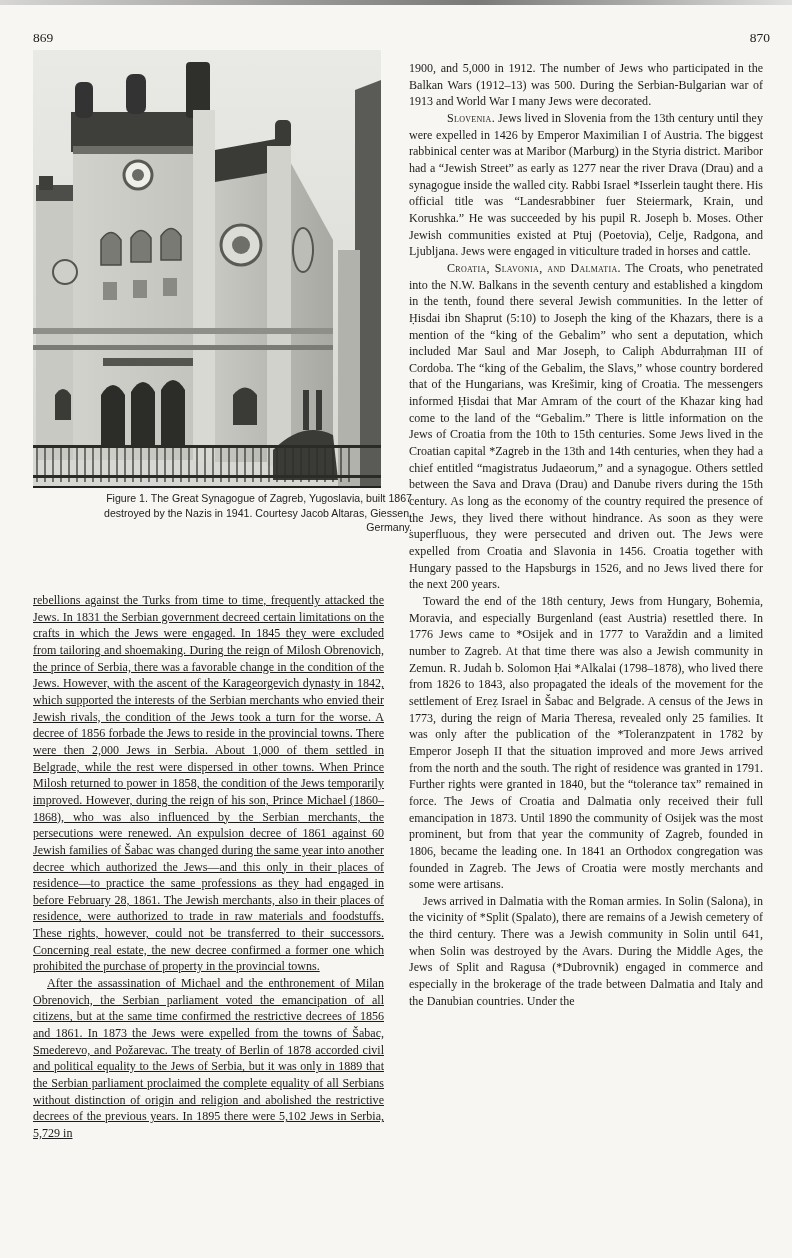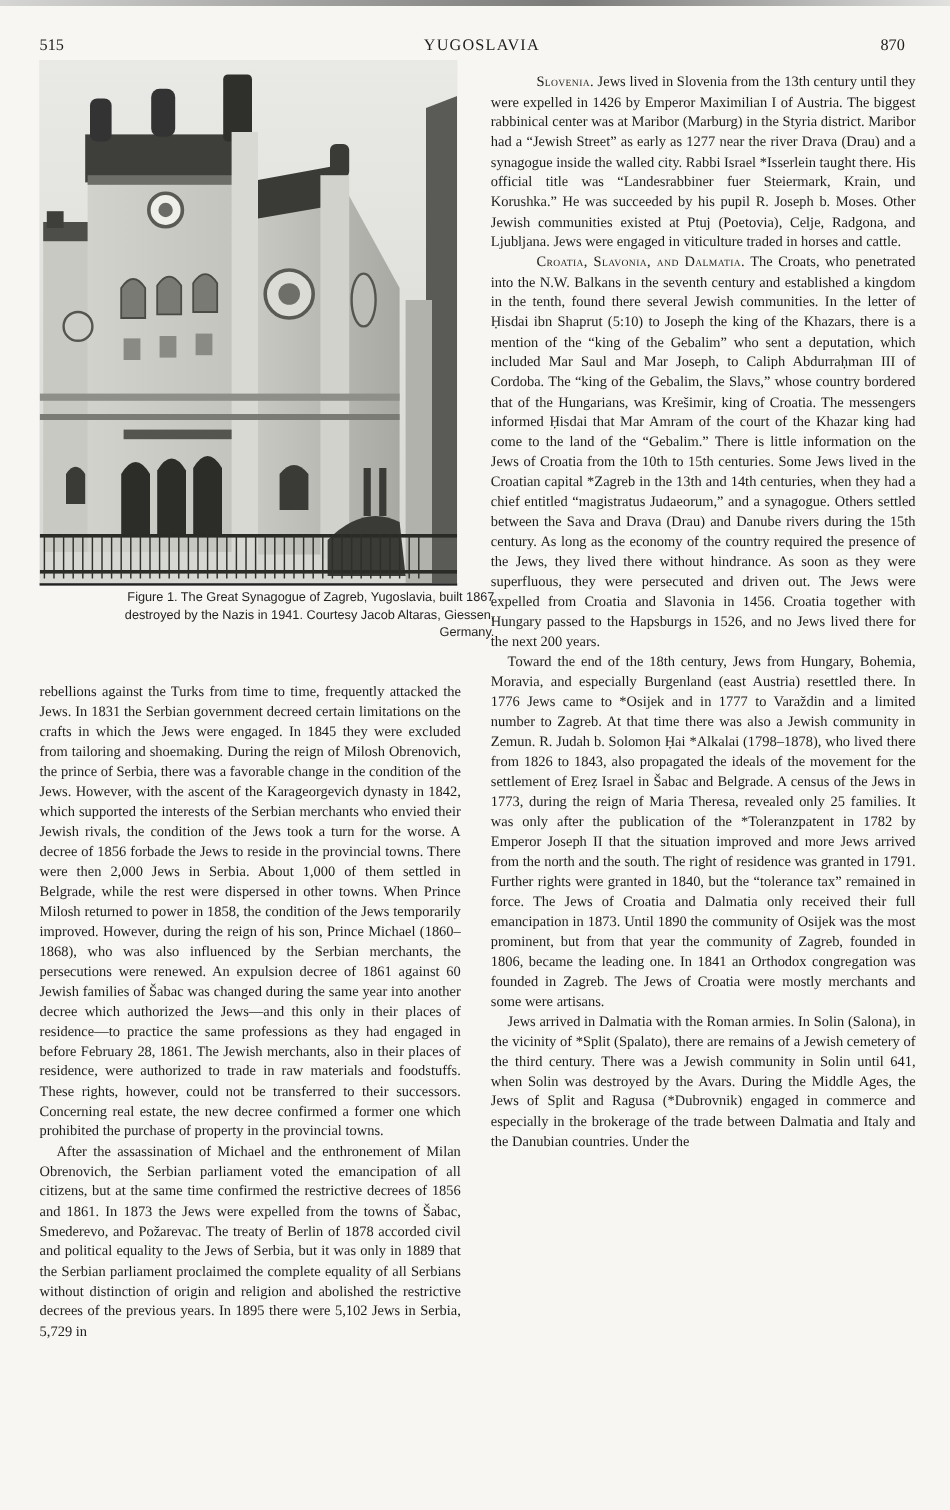--- a/index.html
+++ b/index.html
@@ -13,31 +13,31 @@
   .top-rule {
     position: absolute; left: 0; top: 0; width: 792px; height: 5px;
     background: linear-gradient(90deg, #c8c8c8 0%, #777 35%, #444 60%, #888 80%, #d8d8d8 100%);
     opacity: 0.7;
   }
   .running-head {
     position: absolute; top: 30px; left: 33px; right: 22px;
     height: 18px; font-size: 13.5px;
   }
   .running-head .pl { position: absolute; left: 0; top: 0; }
-  .running-head .pr { position: absolute; right: 16px; top: 0; }
+  .running-head .pr { position: absolute; right: 0; top: 0; }
   .running-head .title { position: absolute; left: 0; right: 0; text-align: center; letter-spacing: 1px; top: 0; }
 
   .col {
     position: absolute; width: 352px;
     font-size: 12.05px; line-height: 16.65px;
     text-align: justify;
   }
   .col p { margin: 0; text-indent: 0; }
   .col p.ind { text-indent: 14px; }
-  .col-left { left: 33px; top: 568px; width: 351px; }
+  .col-left { left: 33px; top: 592px; width: 351px; text-decoration: underline; }
   .col-right { left: 409px; top: 60px; width: 354px; }
 
   .sc { font-variant: small-caps; letter-spacing: 0.3px; margin-left: 24px; }
   .it { }
 
   .figure {
     position: absolute; left: 33px; top: 50px; width: 348px; height: 436px;
     background: #ddd; overflow: hidden;
     border-bottom: 2px solid #222;
   }
@@ -49,22 +49,21 @@
     color: #222;
     margin-left: 28px;
   }
 </style>
 </head>
 <body>
 
 <div class="top-rule"></div>
 
 <div class="running-head">
-  <span class="pl">515</span>
-  <span class="title">YUGOSLAVIA</span>
+  <span class="pl">869</span>
   <span class="pr">870</span>
 </div>
 
 <div class="figure" role="img" aria-label="Photograph of the Great Synagogue of Zagreb">
   <svg width="348" height="436" viewBox="0 0 348 436" xmlns="http://www.w3.org/2000/svg">
     <defs>
       <linearGradient id="sky" x1="0" y1="0" x2="0" y2="1">
         <stop offset="0" stop-color="#e9e9e6"></stop>
         <stop offset="1" stop-color="#d6d6d2"></stop>
       </linearGradient>
@@ -145,17 +144,18 @@
 </div>
 
 <div class="caption">Figure 1. The Great Synagogue of Zagreb, Yugoslavia, built 1867 destroyed by the Nazis in 1941. Courtesy Jacob Altaras, Giessen, Germany.</div>
 
 <div class="col col-left">
   <p>rebellions against the Turks from time to time, frequently attacked the Jews. In 1831 the Serbian government decreed certain limitations on the crafts in which the Jews were engaged. In 1845 they were excluded from tailoring and shoemaking. During the reign of Milosh Obrenovich, the prince of Serbia, there was a favorable change in the condition of the Jews. However, with the ascent of the Karageorgevich dynasty in 1842, which supported the interests of the Serbian merchants who envied their Jewish rivals, the condition of the Jews took a turn for the worse. A decree of 1856 forbade the Jews to reside in the provincial towns. There were then 2,000 Jews in Serbia. About 1,000 of them settled in Belgrade, while the rest were dispersed in other towns. When Prince Milosh returned to power in 1858, the condition of the Jews temporarily improved. However, during the reign of his son, Prince Michael (1860–1868), who was also influenced by the Serbian merchants, the persecutions were renewed. An expulsion decree of 1861 against 60 Jewish families of Šabac was changed during the same year into another decree which authorized the Jews—and this only in their places of residence—to practice the same professions as they had engaged in before February 28, 1861. The Jewish merchants, also in their places of residence, were authorized to trade in raw materials and foodstuffs. These rights, however, could not be transferred to their successors. Concerning real estate, the new decree confirmed a former one which prohibited the purchase of property in the provincial towns.</p>
   <p class="ind">After the assassination of Michael and the enthronement of Milan Obrenovich, the Serbian parliament voted the emancipation of all citizens, but at the same time confirmed the restrictive decrees of 1856 and 1861. In 1873 the Jews were expelled from the towns of Šabac, Smederevo, and Požarevac. The treaty of Berlin of 1878 accorded civil and political equality to the Jews of Serbia, but it was only in 1889 that the Serbian parliament proclaimed the complete equality of all Serbians without distinction of origin and religion and abolished the restrictive decrees of the previous years. In 1895 there were 5,102 Jews in Serbia, 5,729 in</p>
 </div>
 
 <div class="col col-right">
+  <p>1900, and 5,000 in 1912. The number of Jews who participated in the Balkan Wars (1912–13) was 500. During the Serbian-Bulgarian war of 1913 and World War I many Jews were decorated.</p>
   <p class="ind"><span class="sc">Slovenia.</span><span> Jews lived in Slovenia from the 13th century until they were expelled in 1426 by Emperor Maximilian I of Austria. The biggest rabbinical center was at Maribor (Marburg) in the Styria district. Maribor had a “Jewish Street” as early as 1277 near the river Drava (Drau) and a synagogue inside the walled city. Rabbi Israel *Isserlein taught there. His official title was “Landesrabbiner fuer Steiermark, Krain, und Korushka.” He was succeeded by his pupil R. Joseph b. Moses. Other Jewish communities existed at Ptuj (Poetovia), Celje, Radgona, and Ljubljana. Jews were engaged in viticulture traded in horses and cattle.</span></p>
   <p class="ind"><span class="sc">Croatia, Slavonia, and Dalmatia.</span><span> The Croats, who penetrated into the N.W. Balkans in the seventh century and established a kingdom in the tenth, found there several Jewish communities. In the letter of Ḥisdai ibn Shaprut (5:10) to Joseph the king of the Khazars, there is a mention of the “king of the Gebalim” who sent a deputation, which included Mar Saul and Mar Joseph, to Caliph Abdurraḥman III of Cordoba. The “king of the Gebalim, the Slavs,” whose country bordered that of the Hungarians, was Krešimir, king of Croatia. The messengers informed Ḥisdai that Mar Amram of the court of the Khazar king had come to the land of the “Gebalim.” There is little information on the Jews of Croatia from the 10th to 15th centuries. Some Jews lived in the Croatian capital *Zagreb in the 13th and 14th centuries, when they had a chief entitled “magistratus Judaeorum,” and a synagogue. Others settled between the Sava and Drava (Drau) and Danube rivers during the 15th century. As long as the economy of the country required the presence of the Jews, they lived there without hindrance. As soon as they were superfluous, they were persecuted and driven out. The Jews were expelled from Croatia and Slavonia in 1456. Croatia together with Hungary passed to the Hapsburgs in 1526, and no Jews lived there for the next 200 years.</span></p>
   <p class="ind"><span>Toward the end of the 18th century, Jews from Hungary, Bohemia, Moravia, and especially Burgenland (east Austria) resettled there. In 1776 Jews came to *Osijek and in 1777 to Varaždin and a limited number to Zagreb. At that time there was also a Jewish community in Zemun. R. Judah b. Solomon Ḥai *Alkalai (1798–1878), who lived there from 1826 to 1843, also propagated the ideals of the movement for the settlement of Ereẓ Israel in Šabac and Belgrade. A census of the Jews in 1773, during the reign of Maria Theresa, revealed only 25 families. It was only after the publication of the </span><span class="it">*Toleranzpatent</span><span> in 1782 by Emperor Joseph II that the situation improved and more Jews arrived from the north and the south. The right of residence was granted in 1791. Further rights were granted in 1840, but the “tolerance tax” remained in force. The Jews of Croatia and Dalmatia only received their full emancipation in 1873. Until 1890 the community of Osijek was the most prominent, but from that year the community of Zagreb, founded in 1806, became the leading one. In 1841 an Orthodox congregation was founded in Zagreb. The Jews of Croatia were mostly merchants and some were artisans.</span></p>
   <p class="ind">Jews arrived in Dalmatia with the Roman armies. In Solin (Salona), in the vicinity of *Split (Spalato), there are remains of a Jewish cemetery of the third century. There was a Jewish community in Solin until 641, when Solin was destroyed by the Avars. During the Middle Ages, the Jews of Split and Ragusa (*Dubrovnik) engaged in commerce and especially in the brokerage of the trade between Dalmatia and Italy and the Danubian countries. Under the</p>
 </div>
 
 </body></html>

